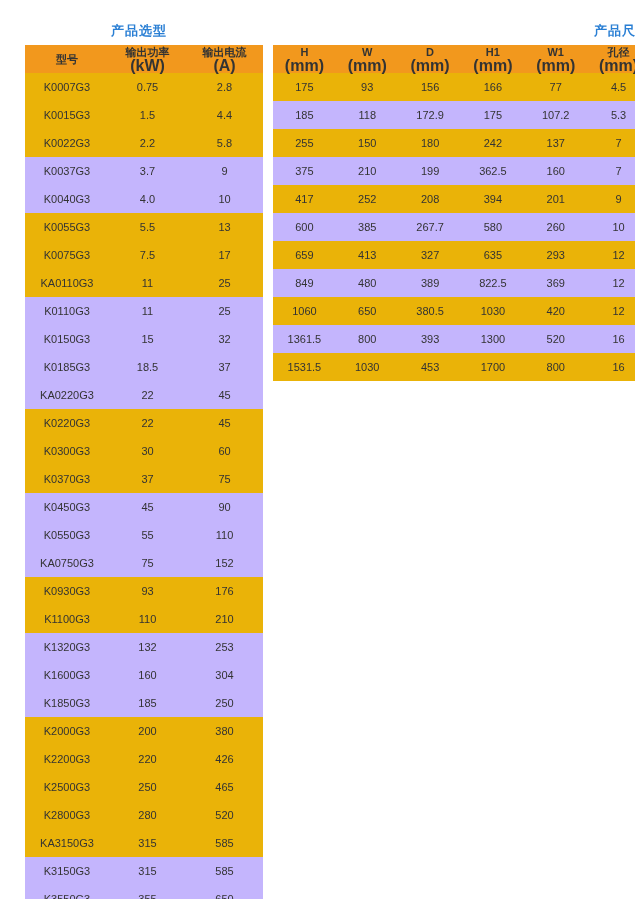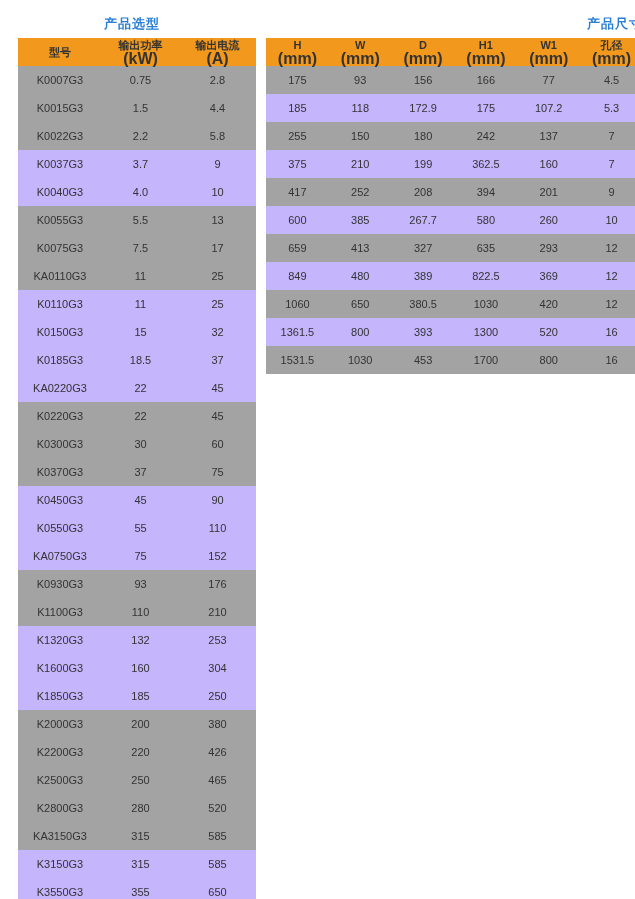--- a/index.html
+++ b/index.html
@@ -2,21 +2,21 @@
 <html><head>
 <meta charset="utf-8">
 <style>
   html,body{margin:0;padding:0;background:#ffffff;}
   body{
     width:635px;height:899px;
     font-family:"Liberation Sans","DejaVu Sans",sans-serif;
     color:#333;
     -webkit-font-smoothing:antialiased;
   }
-  .page{position:relative;width:635px;height:899px;box-sizing:border-box;padding:8px;}
+  .page{position:relative;width:635px;height:899px;box-sizing:border-box;padding:15px;}
 
   .titles{display:flex;width:635px;height:30px;align-items:center;}
   .title-left{width:248px;text-align:center;}
   .title-right{width:387px;text-align:right;}
   .title-txt{color:#2a7fd4;font-size:13px;font-weight:bold;letter-spacing:1px;}
 
   .tables{display:flex;width:635px;align-items:flex-start;}
   .tbl{border-collapse:collapse;table-layout:fixed;}
   .left-tbl{width:238px;margin-left:10px;}
   .right-tbl{width:377px;margin-left:10px;}
@@ -35,21 +35,21 @@
   .left-tbl col.c1{width:84px;}
   .left-tbl col.c2{width:77px;}
   .left-tbl col.c3{width:77px;}
 
   .right-tbl td{
     height:28px;text-align:center;font-size:11px;color:#333;
     padding:0;vertical-align:middle;
   }
   .right-tbl col{width:62.8px;}
 
-  .band-a{background:#a3a3a3;}
+  .band-a{background:#eab308;}
   .band-b{background:#c4b5fd;}
 
   
   .right-tbl td.group{vertical-align:middle;}
 </style>
 </head>
 <body>
 
 <div class="page">
 

